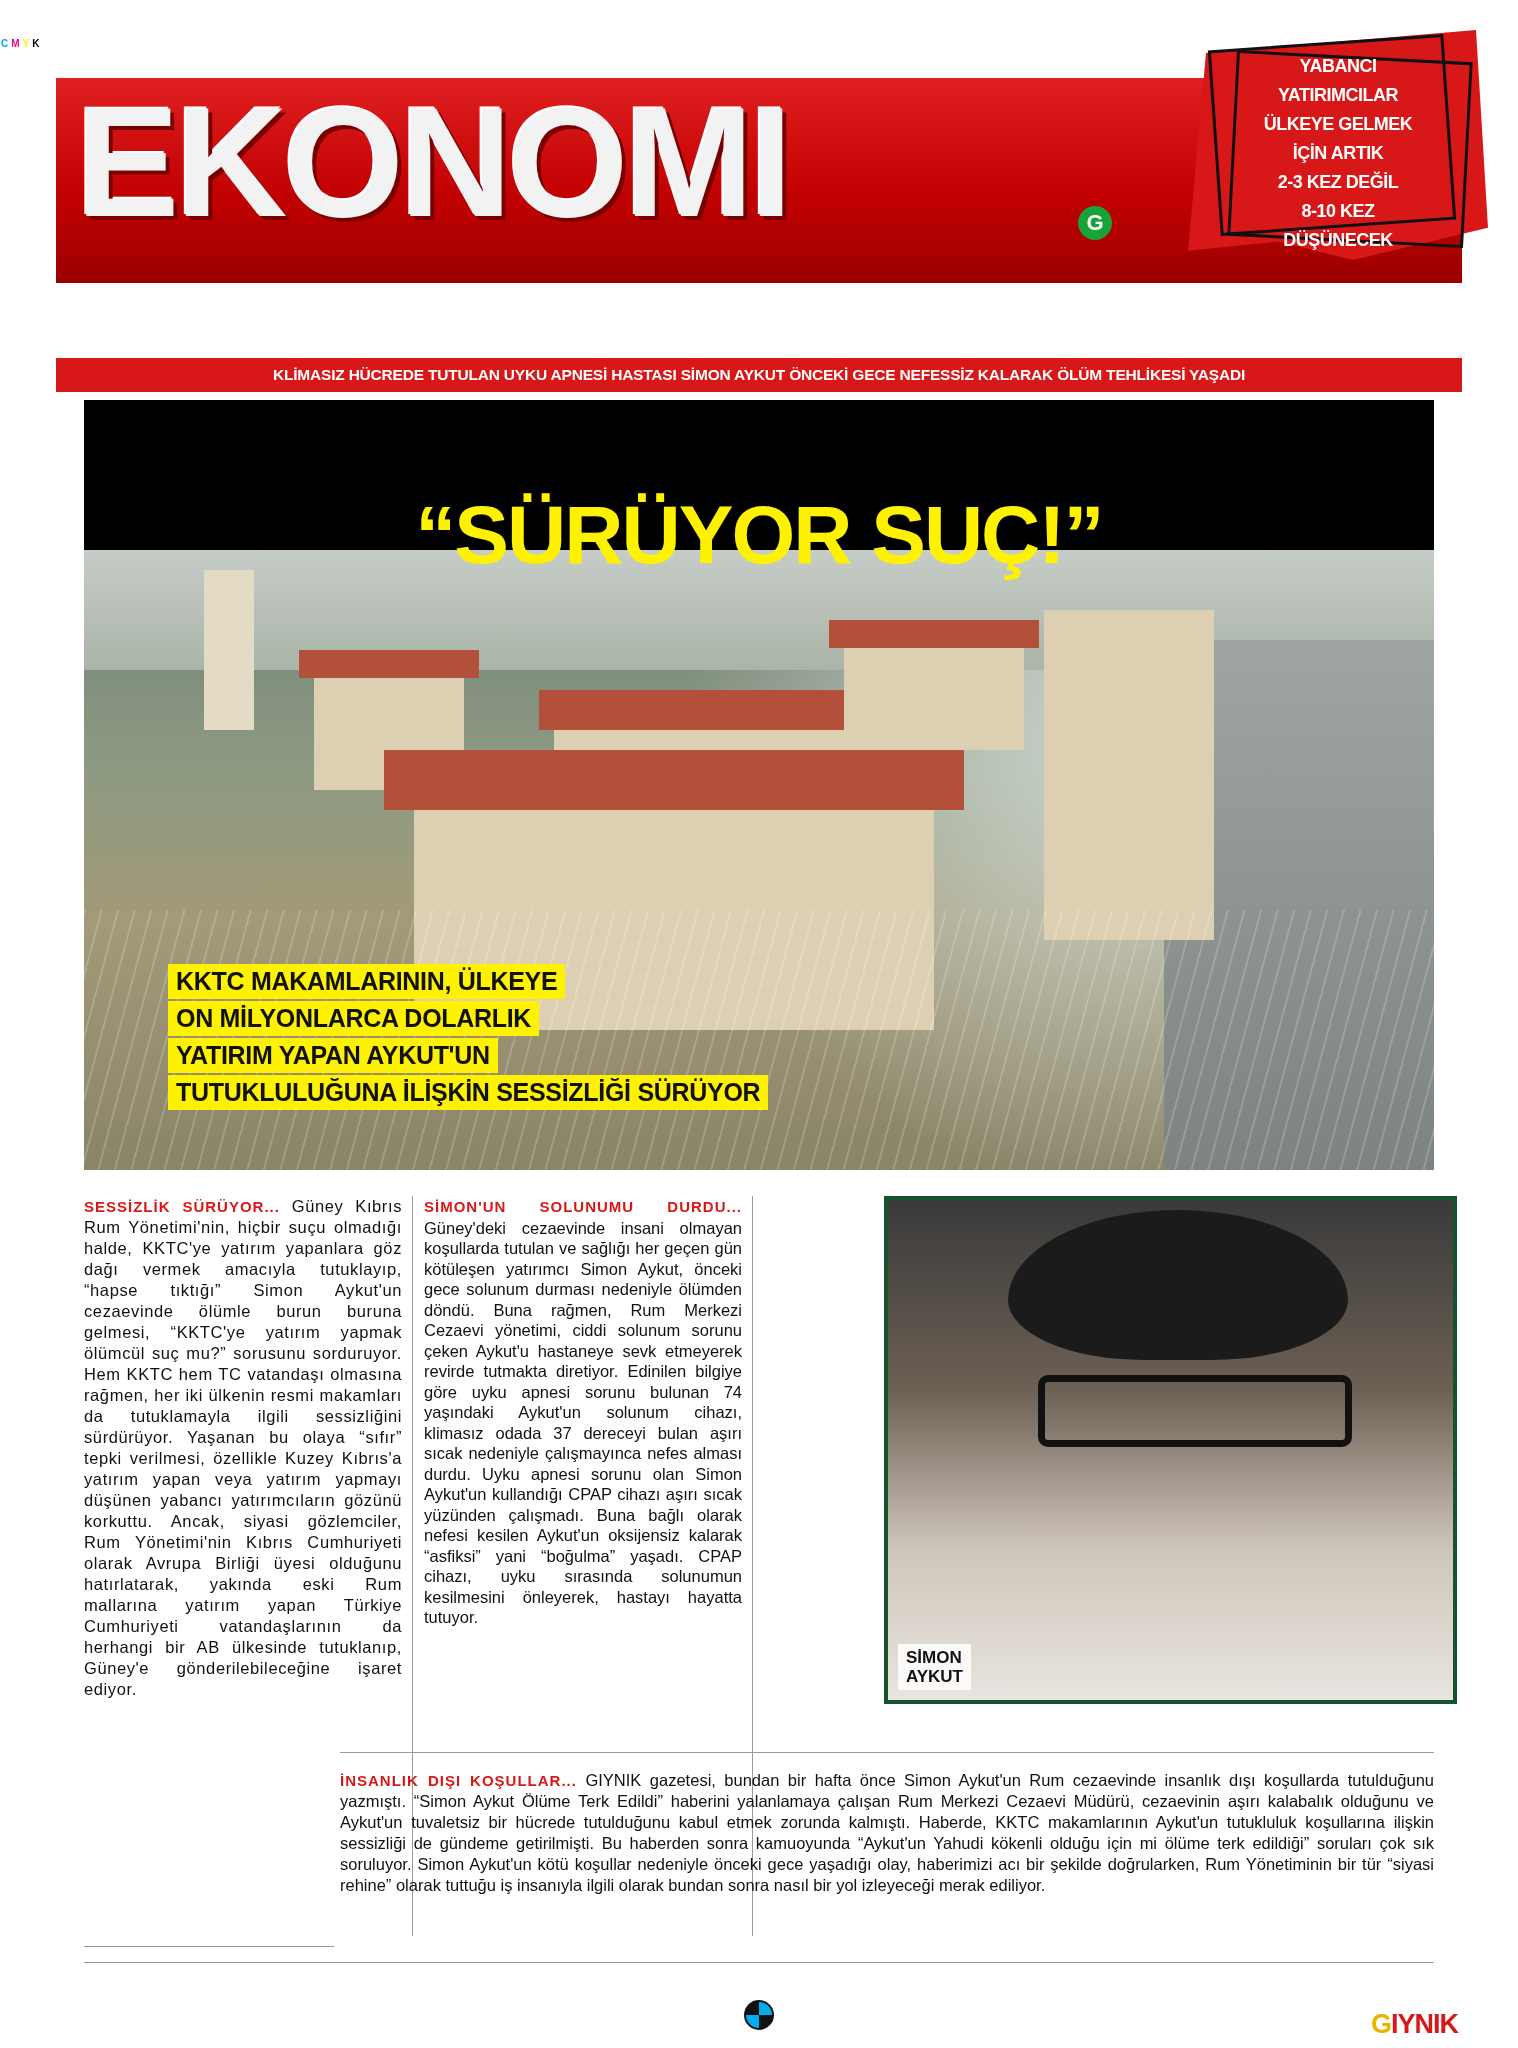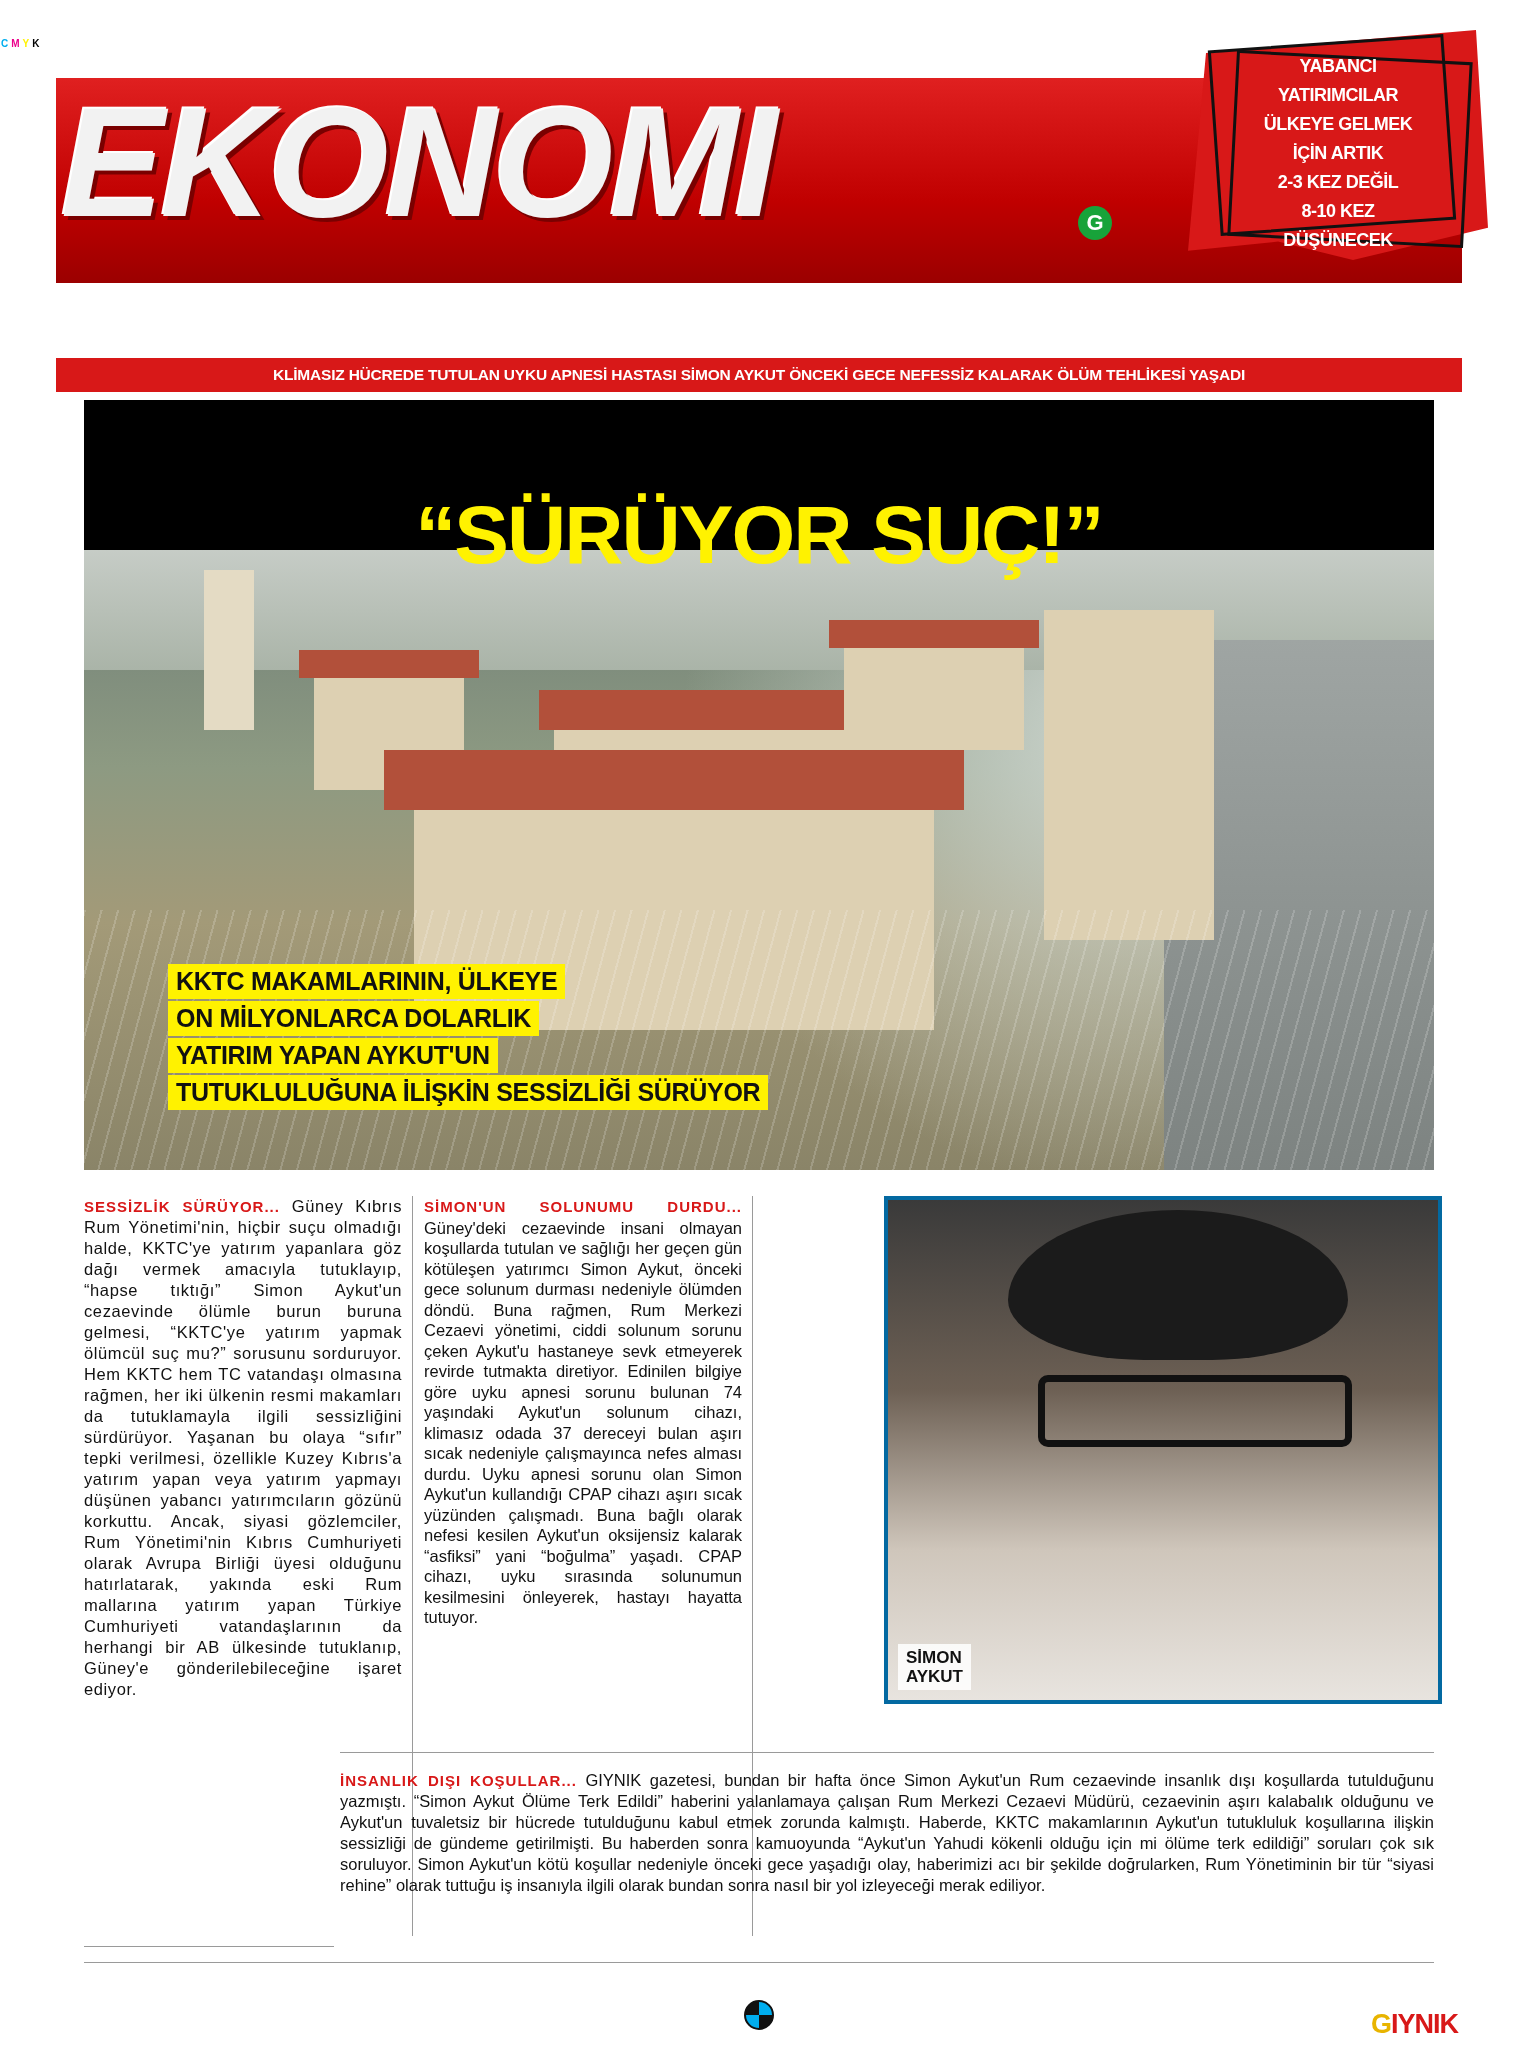--- a/index.html
+++ b/index.html
@@ -5,22 +5,22 @@
   html,body{margin:0;padding:0;background:#ffffff;}
   body{width:1518px;height:2048px;font-family:"Liberation Sans",sans-serif;position:relative;overflow:hidden;}
 
   
   .cmyk-bar{position:absolute;top:38px;left:0;width:100%;text-align:left;font-size:10px;font-weight:bold;letter-spacing:1px;}
   .cmyk-bar span{display:inline-block;padding:0 1px;}
   .c-c{color:#00AEEF;} .c-m{color:#EC008C;} .c-y{color:#FFF200;} .c-k{color:#000000;}
 
   
   .masthead{position:absolute;top:78px;left:56px;width:1406px;height:205px;background:linear-gradient(180deg,#E02020 0%,#C00000 60%,#9b0000 100%);}
-  .masthead-title{position:absolute;top:10px;left:5px;font-size:155px;line-height:150px;font-weight:bold;color:#f2f2f2;letter-spacing:-4px;
-      font-family:"Liberation Sans",sans-serif;text-shadow:4px 4px 0 #7a0000, -2px -2px 0 #ffffff;font-style:italic;}
+  .masthead-title{position:absolute;top:10px;left:20px;font-size:155px;line-height:150px;font-weight:bold;color:#f2f2f2;letter-spacing:-4px;
+      font-family:"Liberation Sans",sans-serif;text-shadow:4px 4px 0 #7a0000, -2px -2px 0 #ffffff;}
   .masthead-dot{position:absolute;left:1022px;top:128px;width:34px;height:34px;border-radius:50%;background:#18a33a;color:#fff;font-size:22px;font-weight:bold;text-align:center;line-height:34px;}
   .masthead-info{position:absolute;top:298px;left:0;width:100%;}
   .info-row{position:absolute;top:0;left:0;width:1406px;color:#ffffff;font-size:14px;font-weight:bold;}
   .info-row span{position:absolute;white-space:nowrap;}
   .dash{position:absolute;left:20px;top:26px;width:1370px;border-top:2px dashed #ffffff;}
 
   
   .corner-splash{position:absolute;top:30px;right:30px;width:300px;height:230px;}
   .splash-bg{position:absolute;inset:0;background:#D81818;clip-path:polygon(6% 10%,96% 0%,100% 86%,55% 100%,30% 92%,0% 96%);}
   .splash-frame{position:absolute;top:12px;left:26px;width:230px;height:180px;border:3px solid #111;transform:rotate(-4deg);}
@@ -55,21 +55,21 @@
   .col{position:absolute;top:0;}
   .col1{left:0;width:318px;}
   .col2{left:340px;width:318px;}
   .lead{color:#D81818;font-weight:bold;font-size:15px;letter-spacing:1px;}
   .col1 p{margin:0;font-size:16.5px;line-height:21px;color:#111;text-align:justify;letter-spacing:0.6px;}
   .col2 p{margin:0;font-size:16.5px;line-height:20.5px;color:#111;text-align:justify;}
   .col-rule{position:absolute;top:0;width:1px;height:740px;background:#9a9a9a;}
   .r1{left:328px;} .r2{left:668px;}
 
   
-  .photobox{position:absolute;top:1196px;left:884px;width:550px;height:500px;border:4px solid #0369a1;overflow:hidden;background:#1d1d1d;}
+  .photobox{position:absolute;top:1196px;left:884px;width:550px;height:500px;border:4px solid #14532d;overflow:hidden;background:#1d1d1d;padding-left:15px;}
   .portrait{position:absolute;inset:0;background:linear-gradient(180deg,#3a3a3a 0%,#6d6054 38%,#cfc6bb 70%,#e8e4df 100%);}
   .cap-hat{position:absolute;top:10px;left:120px;width:340px;height:150px;background:#1b1b1b;border-radius:50% 50% 40% 40%/60% 60% 40% 40%;}
   .glasses{position:absolute;top:175px;left:150px;width:300px;height:58px;border:7px solid #111;border-radius:10px;}
   .namebox{position:absolute;left:10px;bottom:10px;background:rgba(255,255,255,0.85);color:#111;font-weight:bold;font-size:17px;padding:4px 8px;line-height:19px;}
 
   
   .bottomtext{position:absolute;top:1770px;left:340px;width:1094px;font-size:16.5px;line-height:21px;color:#111;text-align:justify;}
   .bottom-rule-top{position:absolute;top:1752px;left:340px;width:1094px;height:1px;background:#9a9a9a;}
   .bottom-rule-bot{position:absolute;top:1962px;left:84px;width:1350px;height:1px;background:#9a9a9a;}
   .col-bottom-rule{position:absolute;top:1946px;left:84px;width:250px;height:1px;background:#9a9a9a;}

